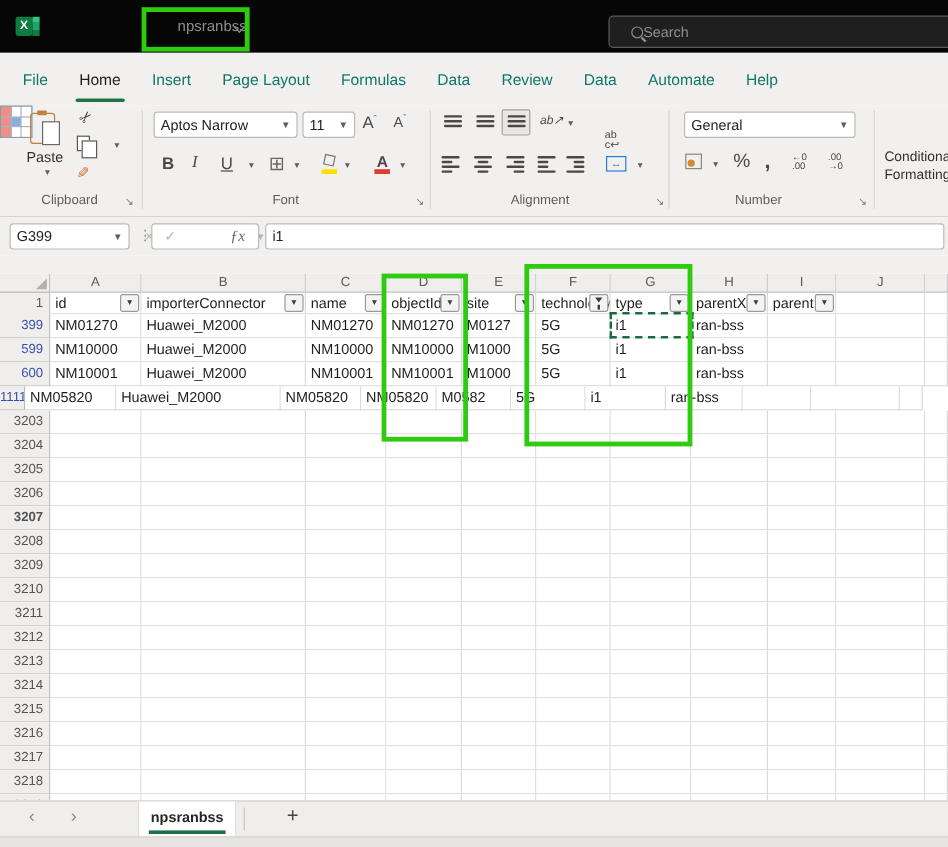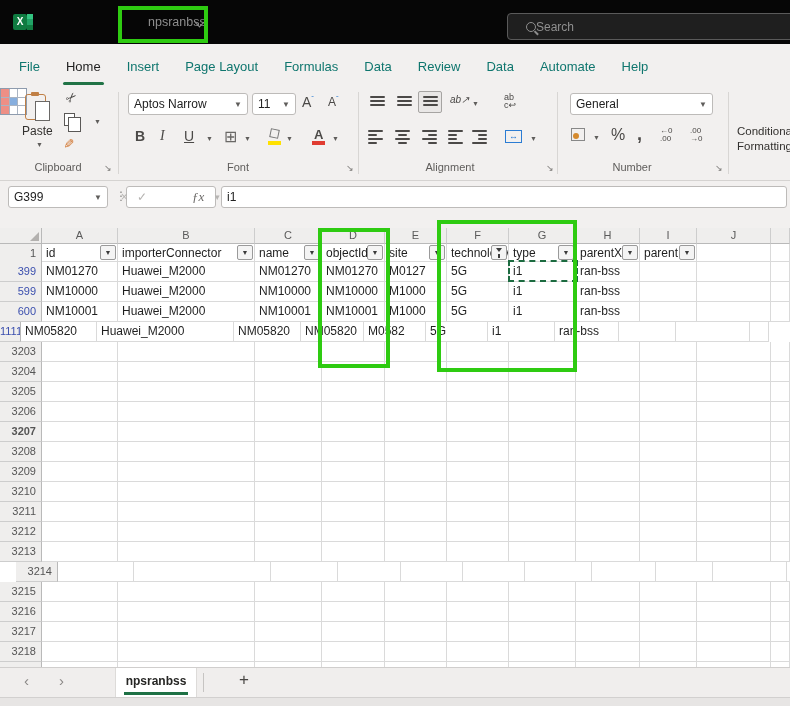--- a/index.html
+++ b/index.html
@@ -187,21 +187,21 @@
         <i class="f"></i>
       </div>
     <div class="selbox" style="left:60px;top:3px;width:24px;height:22px;"></div>
     <div class="bars l" style="left:65px;top:8px;">
         <i class="f"></i>
         <i class="f"></i>
         <i class="f"></i>
       </div>
     <div class="icx" style="left:92px;top:6px;font-size:10px;font-style:italic;">ab↗</div>
     <div class="ddsm" style="left:114px;top:12px;">▼</div>
-    <div class="icx" style="left:146px;top:5px;font-size:9px;line-height:8px;">ab<br>c↩</div>
+    <div class="icx" style="left:146px;top:20px;font-size:9px;line-height:8px;">ab<br>c↩</div>
     <div class="bars l" style="left:10px;top:42px;">
         <i class="f"></i>
         <i class="s"></i>
         <i class="f"></i>
         <i class="s"></i>
       </div>
     <div class="bars c" style="left:37px;top:42px;">
         <i class="f"></i>
         <i class="s"></i>
         <i class="f"></i>
@@ -539,21 +539,21 @@
         <div class="gc" style="width: 67px;"></div>
         <div class="gc" style="width: 63px;"></div>
         <div class="gc" style="width: 62px;"></div>
         <div class="gc" style="width: 62px;"></div>
         <div class="gc" style="width: 67px;"></div>
         <div class="gc" style="width: 64px;"></div>
         <div class="gc" style="width: 57px;"></div>
         <div class="gc" style="width: 74px;"></div>
         <div class="gc" style="width: 19px;"></div>
       </div>
-      <div class="grow" style="height: 20px; overflow: hidden; padding-left: 16px;">
+      <div class="grow" style="height: 20px; overflow: hidden;">
         <div class="rh" style="width: 42px;">3214</div>
         <div class="gc" style="width: 76px;"></div>
         <div class="gc" style="width: 137px;"></div>
         <div class="gc" style="width: 67px;"></div>
         <div class="gc" style="width: 63px;"></div>
         <div class="gc" style="width: 62px;"></div>
         <div class="gc" style="width: 62px;"></div>
         <div class="gc" style="width: 67px;"></div>
         <div class="gc" style="width: 64px;"></div>
         <div class="gc" style="width: 57px;"></div>

